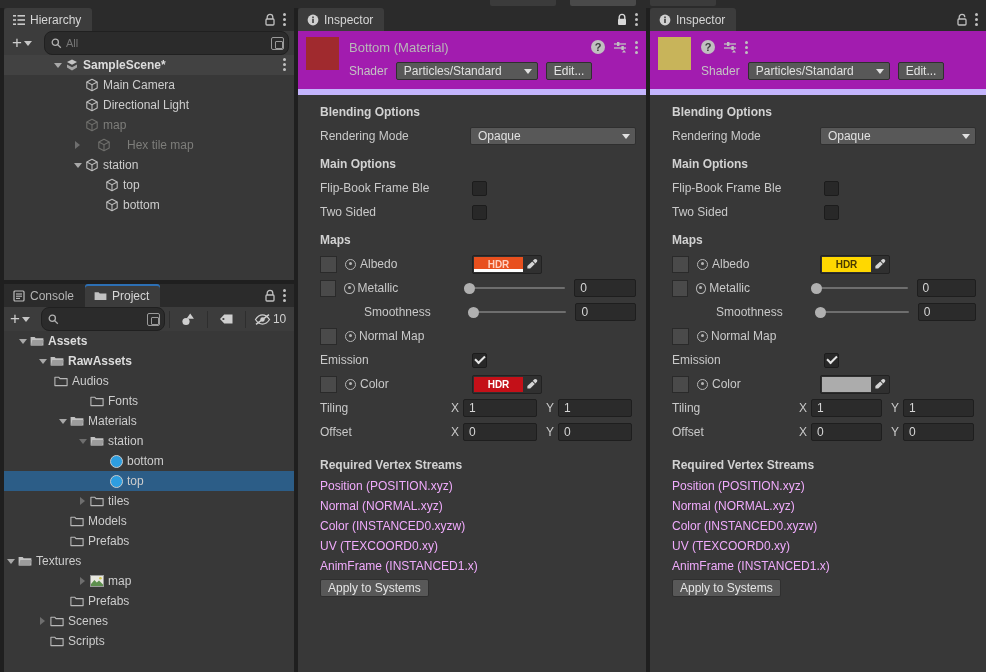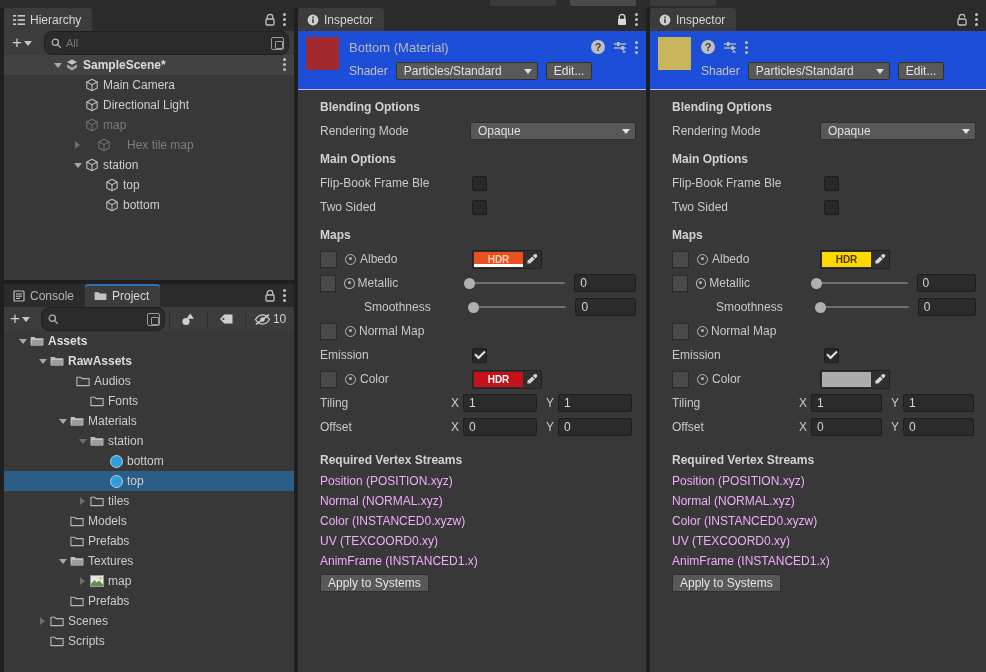--- a/index.html
+++ b/index.html
@@ -77,21 +77,21 @@
   .tb-div { width:1px; height:17px; background:#2e2e2e; margin:0 2px;}
   .hidecount { display:flex;align-items:center;gap:2px;color:#cfcfcf;font-size:12px;}
   .ptree { position:absolute; left:0; right:0; top:47px; bottom:0; overflow:hidden;}
   .folder { width:14px;height:12px;display:block;}
   .matball { width:13px;height:13px;display:block;}
 
   
   #insp1 { left:298px; top:8px; width:348px; height:664px; background:#383838;}
   #insp2 { left:650px; top:8px; width:336px; height:664px; background:#383838;}
 
-  .insp-head { background:#1d4ed8; padding:6px 8px 7px 8px; border-bottom:1px solid #c4b5fd; }
+  .insp-head { background:#a21caf; padding:6px 8px 7px 8px; border-bottom:6px solid #c4b5fd; }
   .mat-row { display:flex; align-items:flex-start; gap:10px; }
   .mat-preview { width:33px; height:39px; flex:0 0 33px; }
   .mat-sw { width:33px; height:33px; display:block; }
   .mat-right { flex:1; min-width:0; }
   .mat-title-row { display:flex; align-items:center; height:20px; }
   .mat-title { font-size:13px; color:#b8b8b8; flex:1; }
   .hdr-icons { display:flex; align-items:center; gap:8px; }
   .qmark { width:14px;height:14px;border-radius:50%;background:#c0c0c0;color:#3c3c3c;
            font-size:11px;font-weight:bold;display:flex;align-items:center;justify-content:center;}
   .shader-row { display:flex; align-items:center; gap:8px; height:22px; margin-top:3px;}
@@ -378,21 +378,21 @@
         <div class="trow" style="padding-left: 32px;">
           <span class="foldarrow open"></span>
           <span class="icon" style="display:flex;align-items:center;margin-left:1px;">
             <svg class="folder" viewBox="0 0 14 12">
               <path d="M0.6 2h4l1.1 1.3h7.7v7.1H0.6z" fill="#c2c2c2"></path>
               <path d="M2.4 4.9h11.2l-1.5 5.5H0.9z" fill="#9c9c9c"></path>
             </svg>
           </span>
           <span class="lbl bold">RawAssets</span>
         </div>
-        <div class="trow" style="padding-left: 58px;">
+        <div class="trow" style="padding-left: 36px;">
           <span class="foldarrow"></span>
           <span class="icon" style="display:flex;align-items:center;margin-left:1px;">
             <svg class="folder" viewBox="0 0 14 12">
               <path d="M0.9 2.3h4l1.1 1.3h7.1v7H0.9z" fill="none" stroke="#b8b8b8" stroke-width="1.1" stroke-linejoin="round"></path>
             </svg>
           </span>
           <span class="lbl">Audios</span>
         </div>
         <div class="trow" style="padding-left: 72px;">
           <span class="foldarrow"></span>
@@ -463,21 +463,21 @@
         </div>
         <div class="trow" style="padding-left: 52px;">
           <span class="foldarrow"></span>
           <span class="icon" style="display:flex;align-items:center;margin-left:1px;">
             <svg class="folder" viewBox="0 0 14 12">
               <path d="M0.9 2.3h4l1.1 1.3h7.1v7H0.9z" fill="none" stroke="#b8b8b8" stroke-width="1.1" stroke-linejoin="round"></path>
             </svg>
           </span>
           <span class="lbl">Prefabs</span>
         </div>
-        <div class="trow" style="padding-left: 52px;">
+        <div class="trow" style="">
           <span class="foldarrow open"></span>
           <span class="icon" style="display:flex;align-items:center;margin-left:1px;">
             <svg class="folder" viewBox="0 0 14 12">
               <path d="M0.6 2h4l1.1 1.3h7.7v7.1H0.6z" fill="#c2c2c2"></path>
               <path d="M2.4 4.9h11.2l-1.5 5.5H0.9z" fill="#9c9c9c"></path>
             </svg>
           </span>
           <span class="lbl">Textures</span>
         </div>
         <div class="trow" style="padding-left: 72px;">

